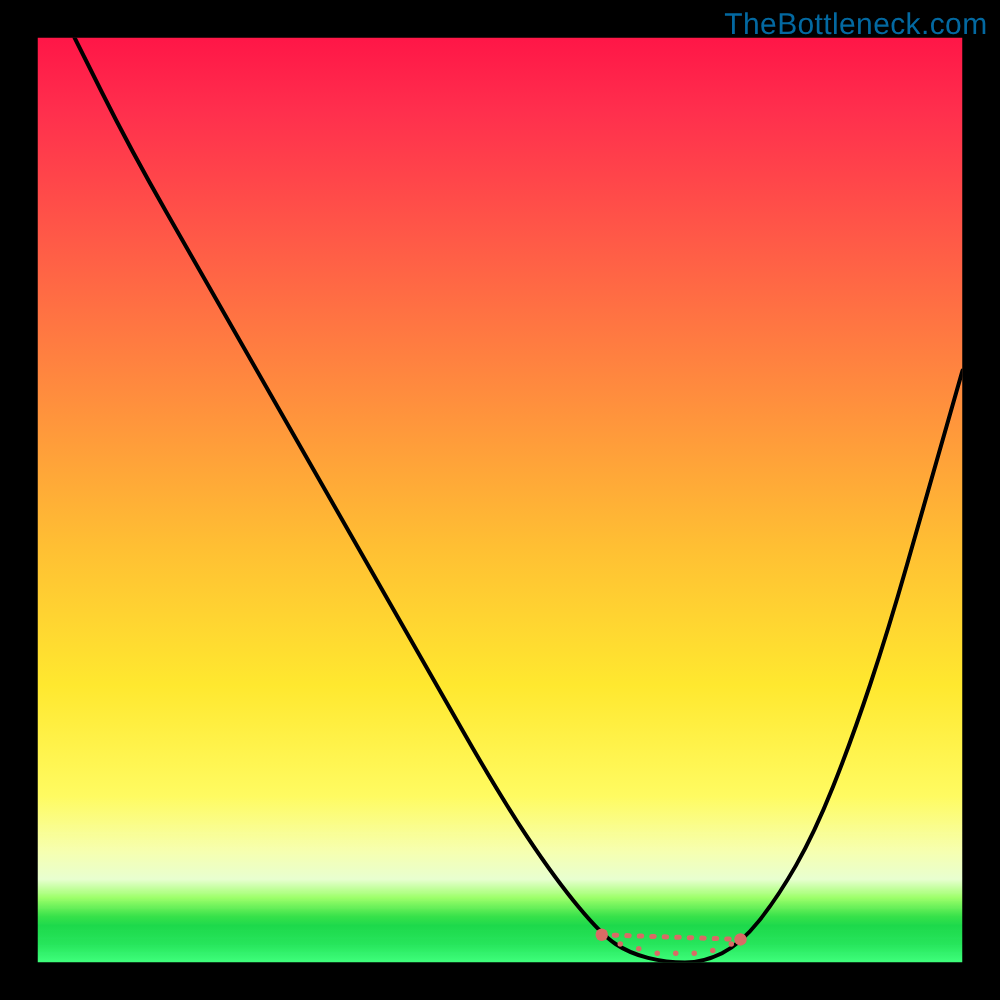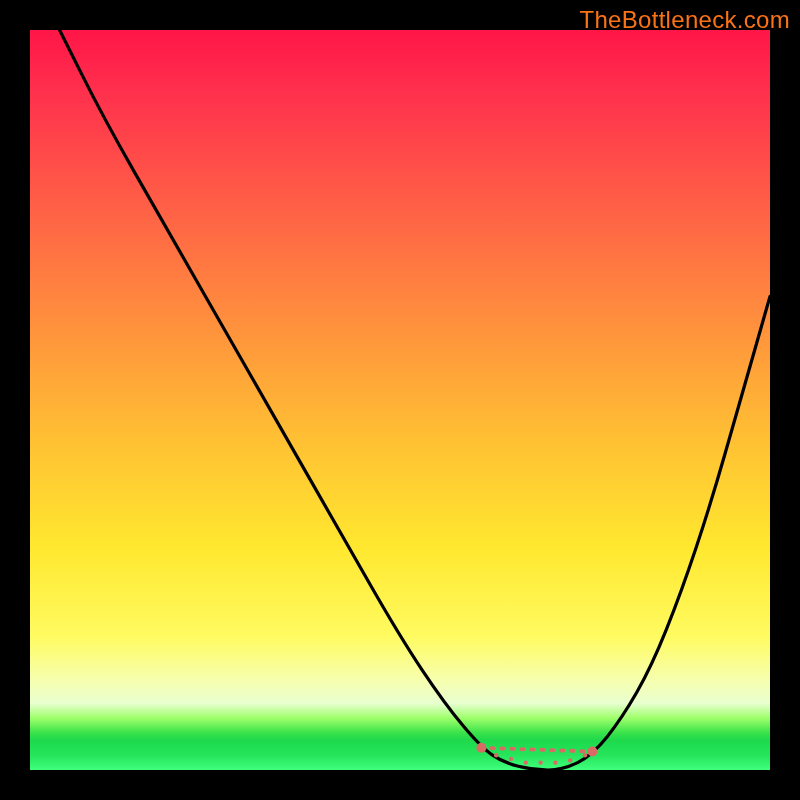--- a/index.html
+++ b/index.html
@@ -14,21 +14,21 @@
   .frame {
     position: relative;
     width: 800px;
     height: 800px;
     background: #000;
   }
   .watermark {
     position: absolute;
     top: 6px;
     right: 10px;
-    color: #f97316;
+    color: #0369a1;
     font-size: 24px;
     font-weight: 500;
     letter-spacing: 0.3px;
     z-index: 5;
   }
   .plot-area {
     position: absolute;
     left: 30px;
     top: 30px;
     width: 740px;

